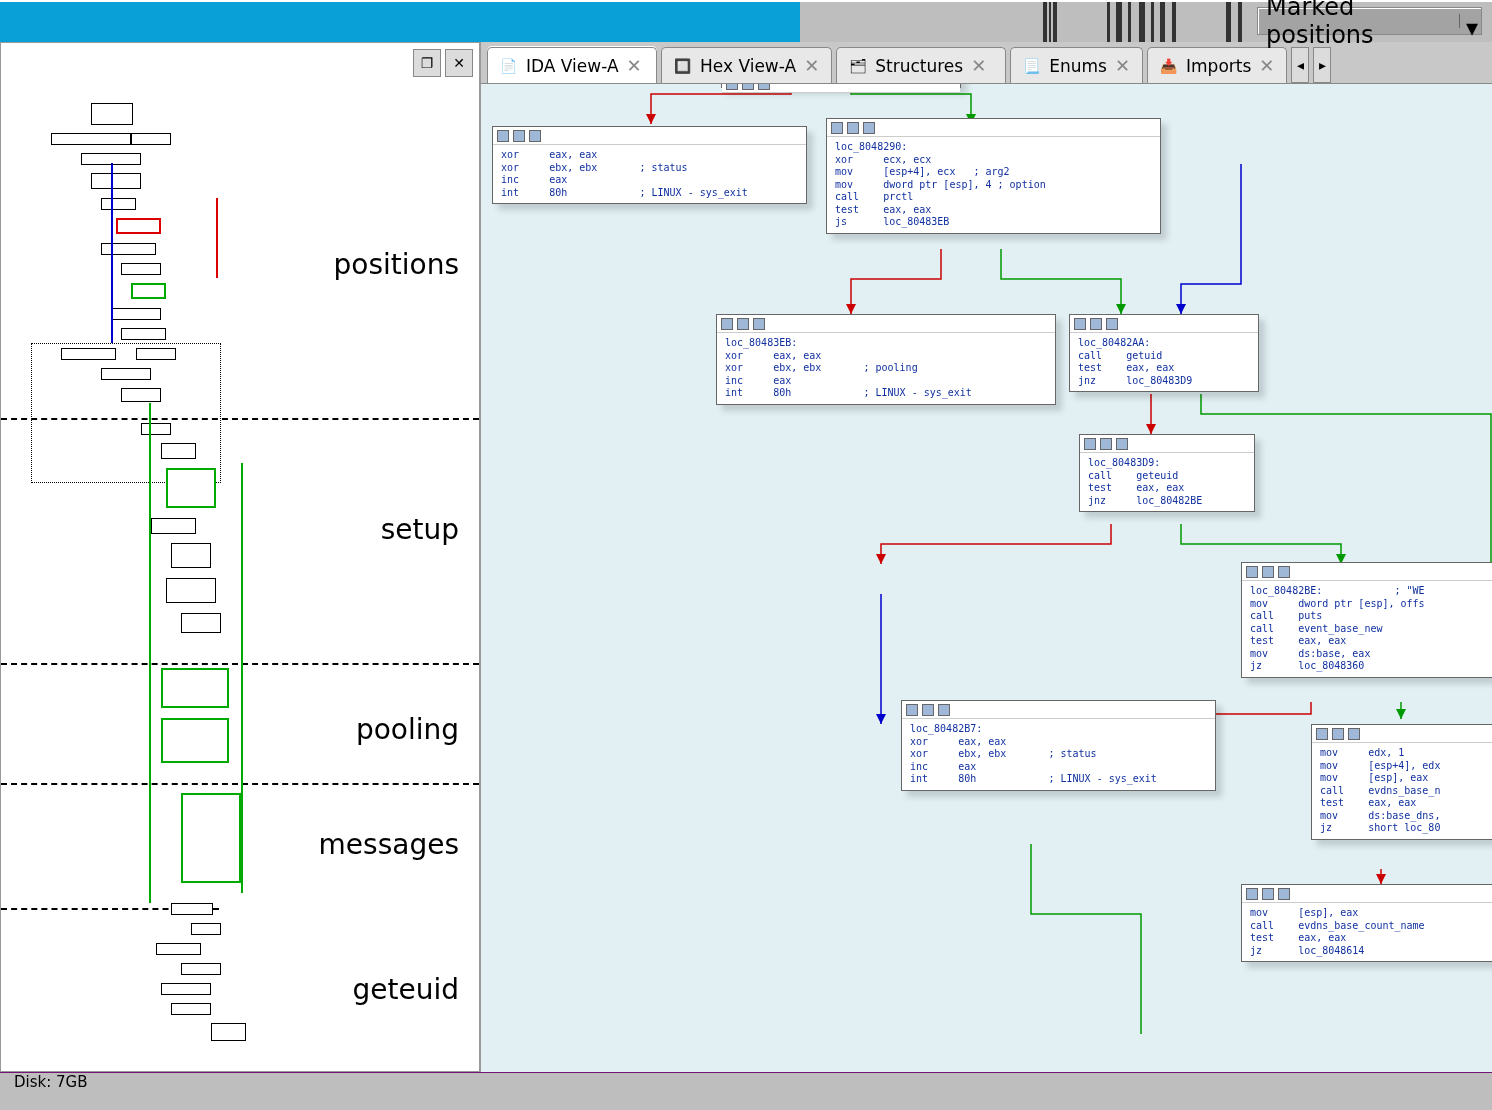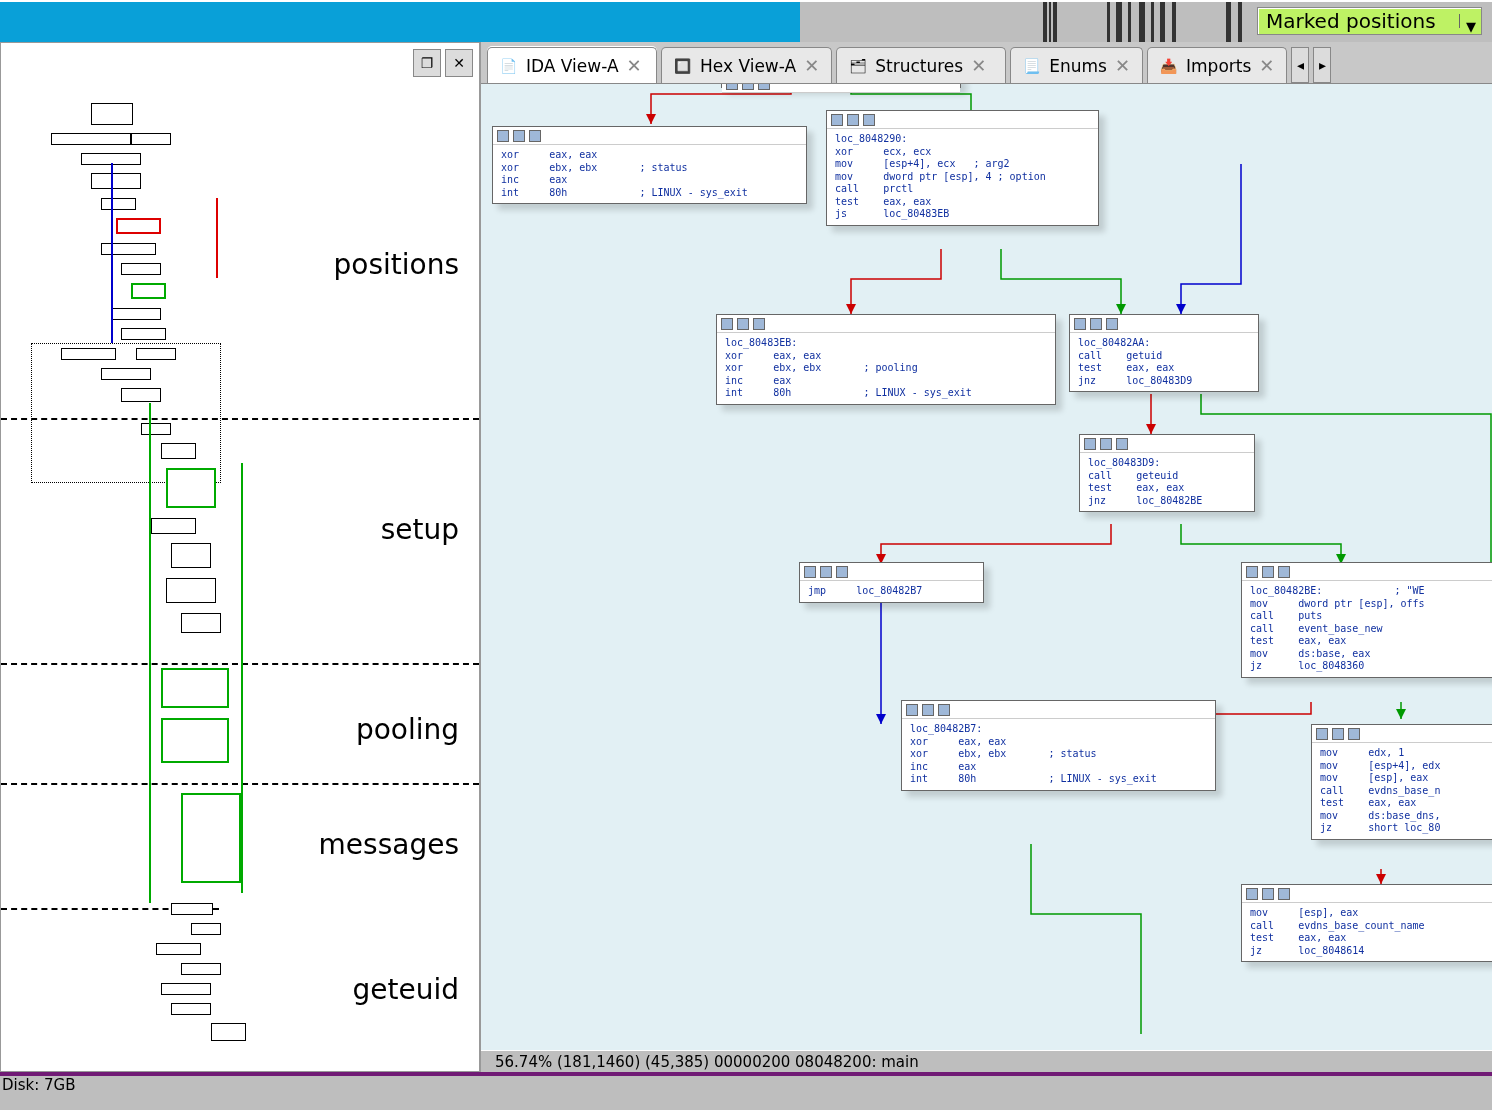--- a/index.html
+++ b/index.html
@@ -6,21 +6,21 @@
   body { width: 1492px; height: 1110px; background: #bebebe; overflow: hidden; font-size: 14px; }
 
   
   .top-bar { height: 42px; display: flex; align-items: center; background: #bebebe; border-top: 2px solid #fff; }
   .top-strip { height: 40px; flex: 1; display: flex; }
   .strip-blue { background: #09a0d8; flex: 0 0 800px; height: 100%; }
   .strip-gray { background: #bebebe; flex: 1; height: 100%; position: relative; }
   .barcode-area { position: absolute; right: 250px; top: 0; height: 100%; display: flex; gap: 50px; align-items: center; }
   .barcode { display: flex; gap: 2px; align-items: center; height: 100%; }
   .bc { background: #333; }
-  .marked-box { position: absolute; right: 10px; top: 5px; width: 225px; height: 28px; background: #bef264; border: 1px solid #888; display: flex; align-items: center; padding: 2px 8px; justify-content: space-between; box-shadow: inset 1px 1px 0 #fff; font-size: 20px; }
+  .marked-box { position: absolute; right: 10px; top: 5px; width: 225px; height: 28px; background: #a3a3a3; border: 1px solid #888; display: flex; align-items: center; padding: 2px 8px; justify-content: space-between; box-shadow: inset 1px 1px 0 #fff; font-size: 24px; }
   .marked-box .dd { width: 14px; height: 14px; border-left: 1px solid #666; padding-left: 6px; }
 
   
   .workspace { display: flex; height: 1030px; }
 
   
   .sidebar { width: 480px; background: #fff; border: 1px solid #999; position: relative; overflow: hidden; }
   .sidebar-toolbar { position: absolute; right: 6px; top: 6px; display: flex; gap: 4px; z-index: 5; }
   .winbtn { width: 28px; height: 28px; background: #dcdcdc; border: 1px solid #888; display: flex; align-items: center; justify-content: center; font-size: 14px; }
 
@@ -47,21 +47,21 @@
   .node { position: absolute; background: #fff; border: 1px solid #666; box-shadow: 6px 6px 6px rgba(0,0,0,0.15); }
   .node-header { height: 18px; background: #fff; display: flex; align-items: center; gap: 4px; padding: 0 4px; border-bottom: 1px solid #ccc; }
   .node-header .hb { width: 12px; height: 12px; border: 1px solid #666; background: #9fb8d8; }
   .node-body { padding: 4px 8px; font-family: DejaVu Sans Mono, monospace; font-size: 10px; white-space: pre; color: #1030a0; line-height: 1.25; }
 
   .edge { position: absolute; }
   .edge path { fill: none; stroke-width: 1.5; }
 
   
   .status { height: 22px; background: #bebebe; border-top: 1px solid #fff; display: flex; align-items: center; padding: 0 14px; font-size: 15px; font-family: monospace; }
-  .bottom-status { height: 22px; background: #bebebe; border-top: 4px solid #701a75; padding: 0 2px; font-size: 15px; font-family: monospace; display: flex; align-items: flex-end; }
+  .bottom-status { height: 22px; background: #bebebe; border-top: 1px solid #701a75; padding: 0 14px; font-size: 15px; font-family: monospace; display: flex; align-items: flex-start; }
 </style>
 </head>
 <body>
 
 <div class="top-bar">
   <div class="top-strip">
     <div class="strip-blue"></div>
     <div class="strip-gray">
       <div class="barcode-area">
         <div class="barcode">
@@ -254,21 +254,21 @@
             <div class="hb"></div>
             <div class="hb"></div>
             <div class="hb"></div>
           </div>
         <div class="node-body">xor     eax, eax
 xor     ebx, ebx       ; status
 inc     eax
 int     80h            ; LINUX - sys_exit</div>
       </div>
 
-      <div class="node" style="left:345px; top:26px; width:273px">
+      <div class="node" style="left:345px; top:34px; width:335px">
         <div class="node-header">
             <div class="hb"></div>
             <div class="hb"></div>
             <div class="hb"></div>
           </div>
         <div class="node-body">loc_8048290:
 xor     ecx, ecx
 mov     [esp+4], ecx   ; arg2
 mov     dword ptr [esp], 4 ; option
 call    prctl
@@ -307,28 +307,20 @@
             <div class="hb"></div>
             <div class="hb"></div>
             <div class="hb"></div>
           </div>
         <div class="node-body">loc_80483D9:
 call    geteuid
 test    eax, eax
 jnz     loc_80482BE</div>
       </div>
 
-      <div class="node" style="left:318px; top:478px; width:185px">
-        <div class="node-header">
-            <div class="hb"></div>
-            <div class="hb"></div>
-            <div class="hb"></div>
-          </div>
-        <div class="node-body">jmp     loc_80482B7</div>
-      </div>
 
       <div class="node" style="left:760px; top:478px; width:260px">
         <div class="node-header">
             <div class="hb"></div>
             <div class="hb"></div>
             <div class="hb"></div>
           </div>
         <div class="node-body">loc_80482BE:            ; "WE
 mov     dword ptr [esp], offs
 call    puts
@@ -372,21 +364,18 @@
             <div class="hb"></div>
             <div class="hb"></div>
           </div>
         <div class="node-body">mov     [esp], eax
 call    evdns_base_count_name
 test    eax, eax
 jz      loc_8048614</div>
       </div>
     </div>
 
-    <div class="status">
-      <span>56.74%  (181,1460)  (45,385)  00000200 08048200: main</span>
-    </div>
   </div>
 </div>
 
 <div class="bottom-status">
   <span>Disk: 7GB</span>
 </div>
 
 </body></html>

